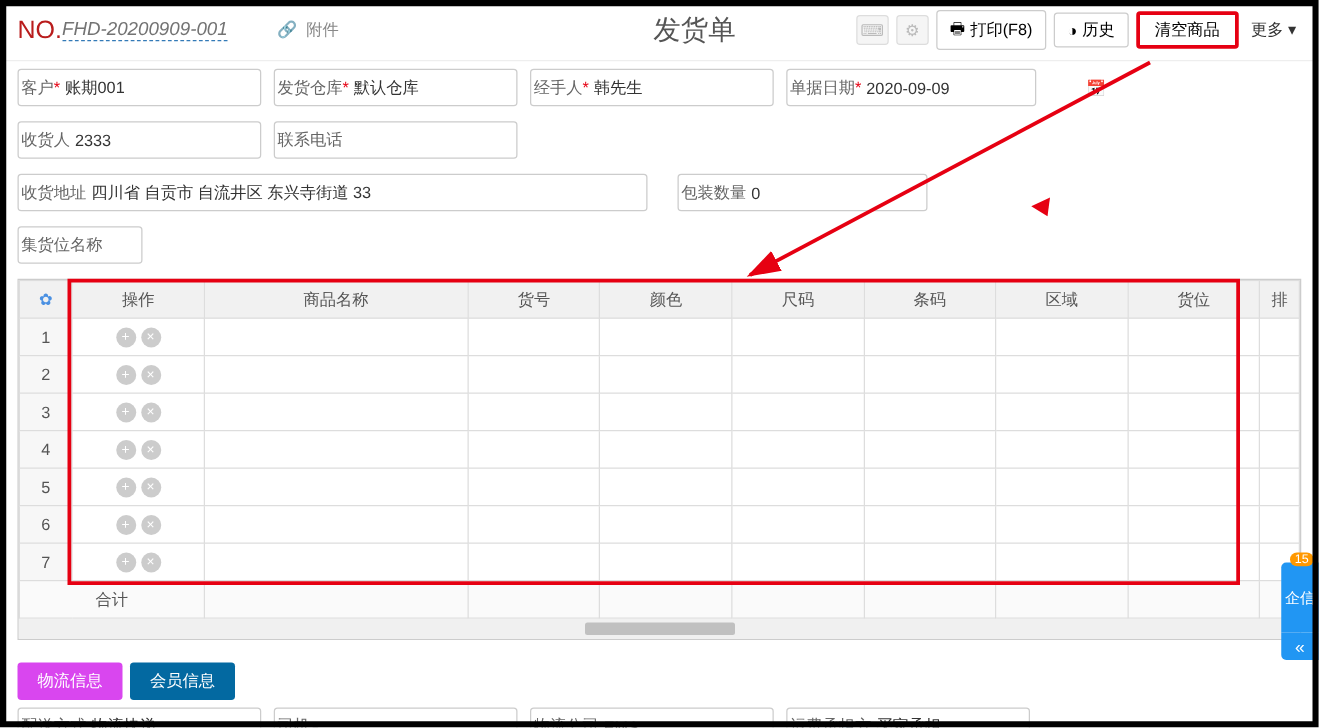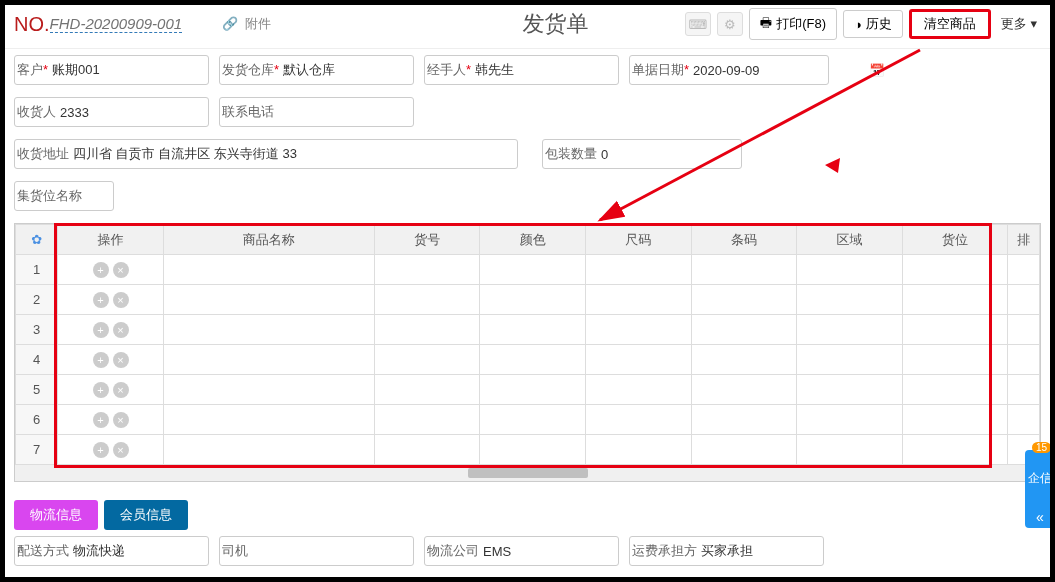--- a/index.html
+++ b/index.html
@@ -241,20 +241,31 @@
           <td><span class="op-icon">+</span><span class="op-icon">×</span></td>
           <td></td>
           <td></td>
           <td></td>
           <td></td>
           <td></td>
           <td></td>
           <td></td>
           <td></td>
         </tr>
+        <tr class="total">
+          <td colspan="2">合计</td>
+          <td></td>
+          <td></td>
+          <td></td>
+          <td></td>
+          <td></td>
+          <td></td>
+          <td></td>
+          <td></td>
+        </tr>
       </tbody>
   </table>
   <div class="hscroll">
       <div class="thumb"></div>
     </div>
 </div>
 
 <div class="tabs">
   <div class="tab active">物流信息</div>
   <div class="tab">会员信息</div>

